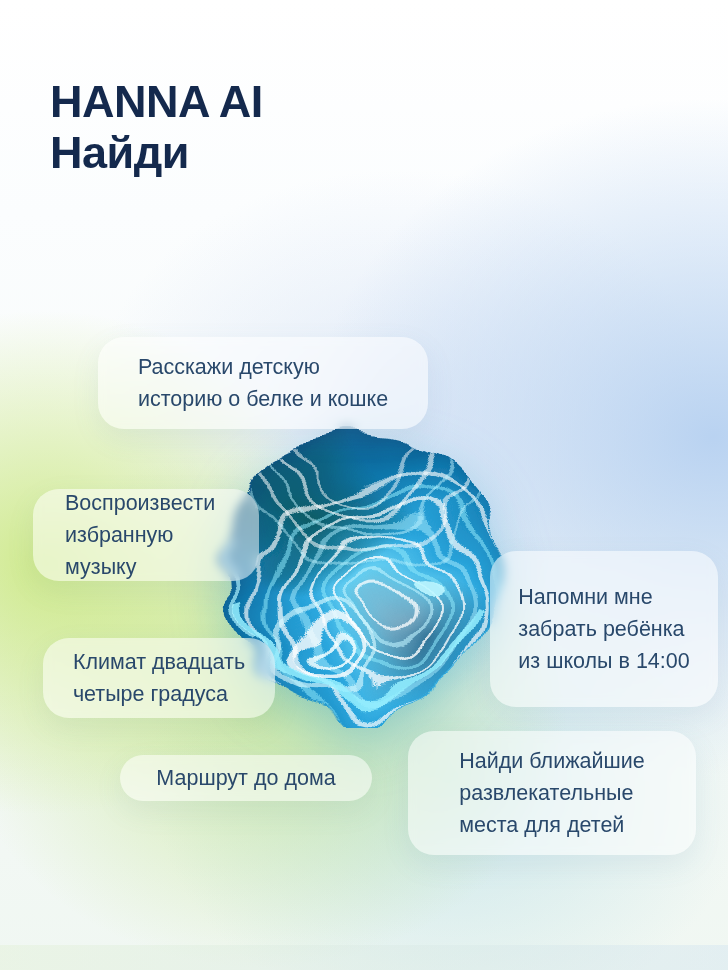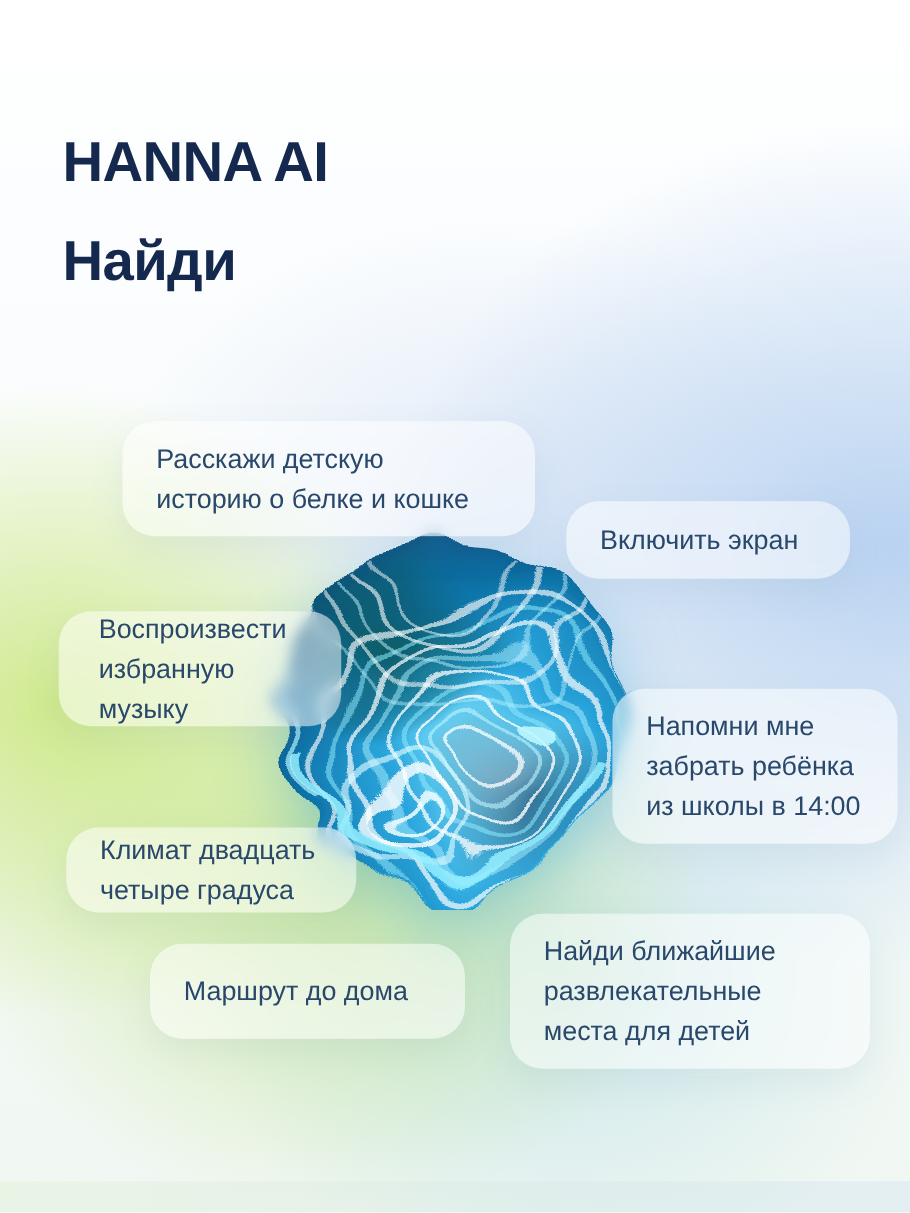--- a/index.html
+++ b/index.html
@@ -14,50 +14,50 @@
       radial-gradient(430px 330px at 55% 42%, rgba(206,221,245,0.55), rgba(206,221,245,0) 72%),
       linear-gradient(180deg,#ffffff 0%,#fbfdfe 22%,#f5f9f7 70%,#f0f7f2 100%);
   }
   .poster{position:absolute;inset:0;}
 
   
   .title{
     position:absolute;left:50px;top:76px;z-index:3;
     color:#14294d;font-weight:700;font-size:45px;line-height:51px;letter-spacing:-0.5px;
   }
-  .title span{display:block;margin-top:28px;}
+  .title span{display:block;}
 
   
   .orb-glow{
     position:absolute;left:170px;top:408px;width:390px;height:360px;z-index:1;
     background:radial-gradient(closest-side, rgba(86,202,236,0.40), rgba(86,202,236,0.12) 55%, rgba(86,202,236,0) 75%);
   }
   .orb{
     position:absolute;left:212px;top:426px;width:302px;height:302px;z-index:2;
     filter:drop-shadow(0 16px 26px rgba(30,150,200,0.35));
   }
 
   
   .bubble{
     position:absolute;z-index:4;box-sizing:border-box;
     display:flex;align-items:center;
     background:rgba(255,255,255,0.52);
     border-radius:26px;
     padding:12px 27px;
     box-shadow:0 10px 28px rgba(100,140,170,0.10);
     backdrop-filter:blur(5px);
-    color:#29486b;font-size:21.5px;line-height:32px;font-weight:500;
+    color:#29486b;font-size:21.5px;line-height:32px;font-weight:500;justify-content:center;
   }
   .bubble .txt{white-space:pre-line;}
   .b1{left:98px;  top:337px; width:330px; height:92px;}
   .b2{left:453px; top:401px; width:227px; height:62px;}
-  .b3{left:47px;  top:489px; width:226px; height:92px;padding-left:32px;}
-  .b4{left:490px; top:551px; width:228px; height:124px;}
-  .b5{left:53px;  top:638px; width:232px; height:68px;margin-top:24px;}
-  .b6{left:120px; top:755px; width:252px; height:76px;}
+  .b3{left:33px;  top:489px; width:226px; height:92px;padding-left:32px;}
+  .b4{left:490px; top:551px; width:228px; height:156px;}
+  .b5{left:43px;  top:638px; width:232px; height:80px;}
+  .b6{left:120px; top:755px; width:252px; height:46px;}
   .b7{left:408px; top:731px; width:288px; height:124px;}
 
   .bottom-band{
     position:absolute;left:0;right:0;top:945px;height:25px;z-index:0;
     background:linear-gradient(90deg, rgba(226,240,214,0.45), rgba(210,228,240,0.45));
   }
 </style>
 </head>
 <body>
 
@@ -130,23 +130,20 @@
         </g>
         <ellipse cx="213" cy="156" rx="14" ry="9" fill="#bdf6ff" opacity="0.9"></ellipse>
       </g>
     </g>
   </svg>
 
   <div class="bubble b1">
     <span class="txt">Расскажи детскую
 историю о белке и кошке</span>
   </div>
-  <div class="bubble b2">
-    <span class="txt">Включить экран</span>
-  </div>
   <div class="bubble b3">
     <span class="txt">Воспроизвести
 избранную музыку</span>
   </div>
   <div class="bubble b4">
     <span class="txt">Напомни мне
 забрать ребёнка
 из школы в 14:00</span>
   </div>
   <div class="bubble b5">

